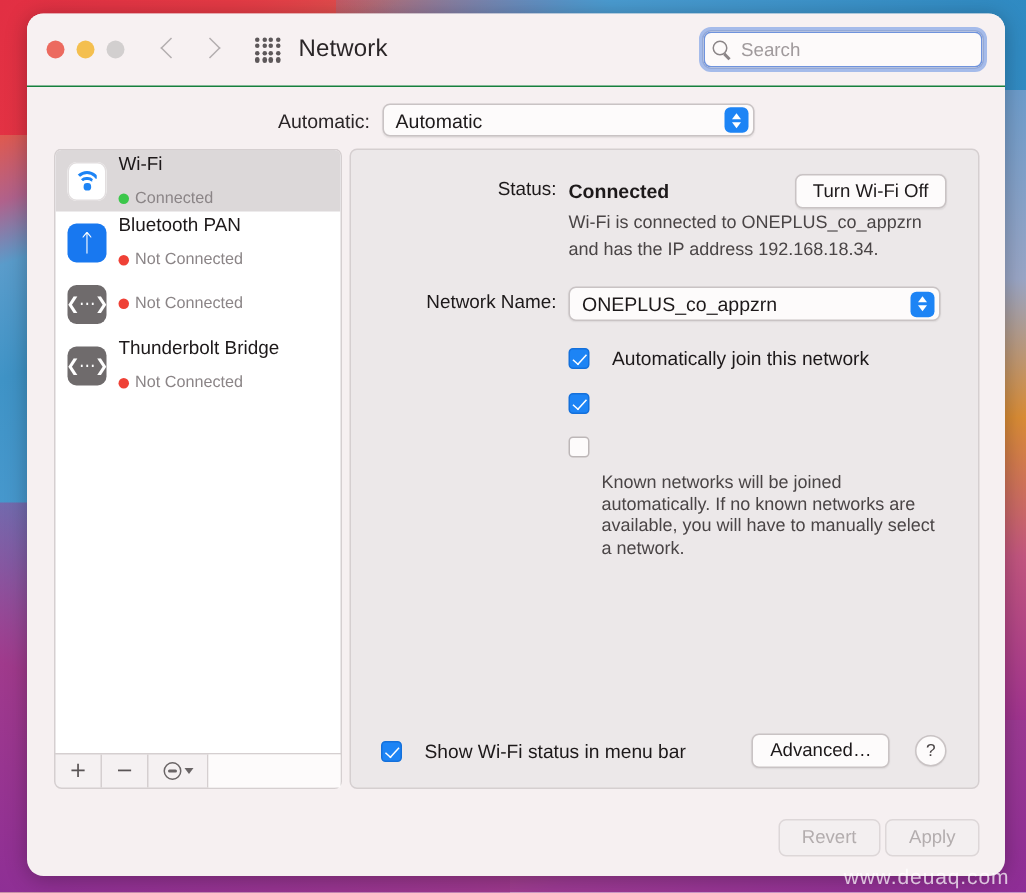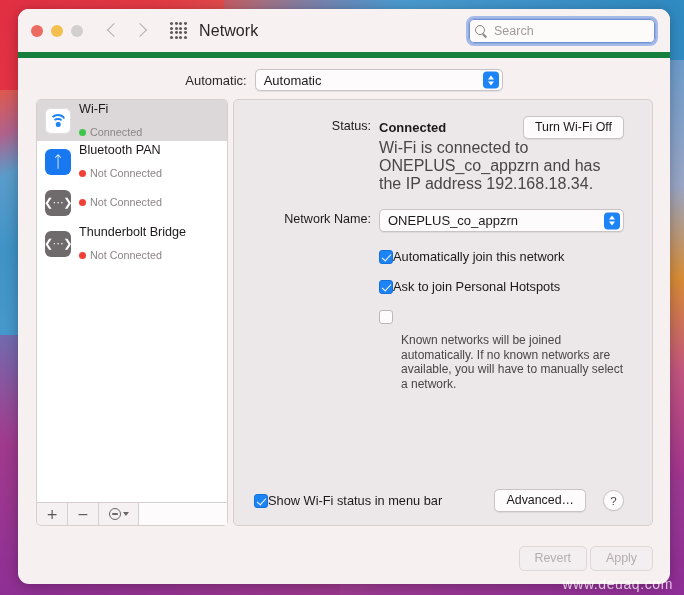--- a/index.html
+++ b/index.html
@@ -61,21 +61,21 @@
     box-shadow: 0 2px 14px rgba(0,0,0,0.28);
     overflow: hidden;
     display: flex;
     flex-direction: column;
   }
 
   
   .titlebar {
     height: 49px;
     background: #f7f1f2;
-    border-bottom: 6px solid #15803d;
+    border-bottom: 1px solid #15803d;
     display: flex;
     align-items: center;
     padding: 0 14px 0 13px;
     flex-shrink: 0;
     position: relative;
   }
 
   .traffic { display: flex; gap: 8px; align-items: center; }
   .dot { width: 12px; height: 12px; border-radius: 50%; }
   .dot.red { background: #ec6a5f; }
@@ -298,21 +298,21 @@
   }
 
   
   .content-panel {
     flex: 1;
     background: #ece8e9;
     border: 1px solid #d5cfd0;
     border-radius: 5px;
     margin-bottom: 12px;
     position: relative;
-    padding: 16px 28px 0 0;
+    padding: 16px 21px 0 0;
     display: flex; flex-direction: column;
     min-width: 0;
   }
 
   .field-row {
     display: flex;
     align-items: flex-start;
     margin-bottom: 0;
   }
   .field-label {
@@ -339,33 +339,33 @@
     border-radius: 5px;
     font-size: 12.4px;
     color: #1d191a;
     padding: 3px 11px;
     box-shadow: 0 0.5px 1px rgba(0,0,0,0.07);
     white-space: nowrap;
     line-height: 15px;
   }
 
   .status-desc {
-    font-size: 16px;
+    font-size: 12px;
     color: #4a4546;
     line-height: 15px;
     margin-top: 4px;
     max-width: 260px;
   }
 
   .netname-row { margin-top: 16px; }
   #network-popup { width: 100%; max-width: 248px; height: 23px; }
 
   .checks { margin-top: 17px; padding-left: 145px; }
   .check-row {
-    display: flex; align-items: flex-start; gap: 0;
+    display: flex; align-items: flex-start; gap: 15px;
     margin-bottom: 14px;
   }
   .cbox {
     width: 14px; height: 14px; border-radius: 3px;
     flex-shrink: 0; margin-top: 1px;
     position: relative;
   }
   .cbox.on {
     background: #1d84f5;
     border: 1px solid #1470db;
@@ -598,21 +598,20 @@
         </span>
       </div>
 
       <div class="checks">
         <div class="check-row">
           <span class="cbox on"></span>
           <span class="check-label">Automatically join this network</span>
         </div>
         <div class="check-row">
           <span class="cbox on"></span>
-          <span class="check-label">Ask to join Personal Hotspots</span>
         </div>
         <div class="check-row">
           <span class="cbox off"></span>
         </div>
         <div class="hint">Known networks will be joined automatically. If no known networks are available, you will have to manually select a network.</div>
       </div>
 
       <div class="panel-footer">
         <div class="check-row" style="margin-bottom:0">
           <span class="cbox on"></span>

